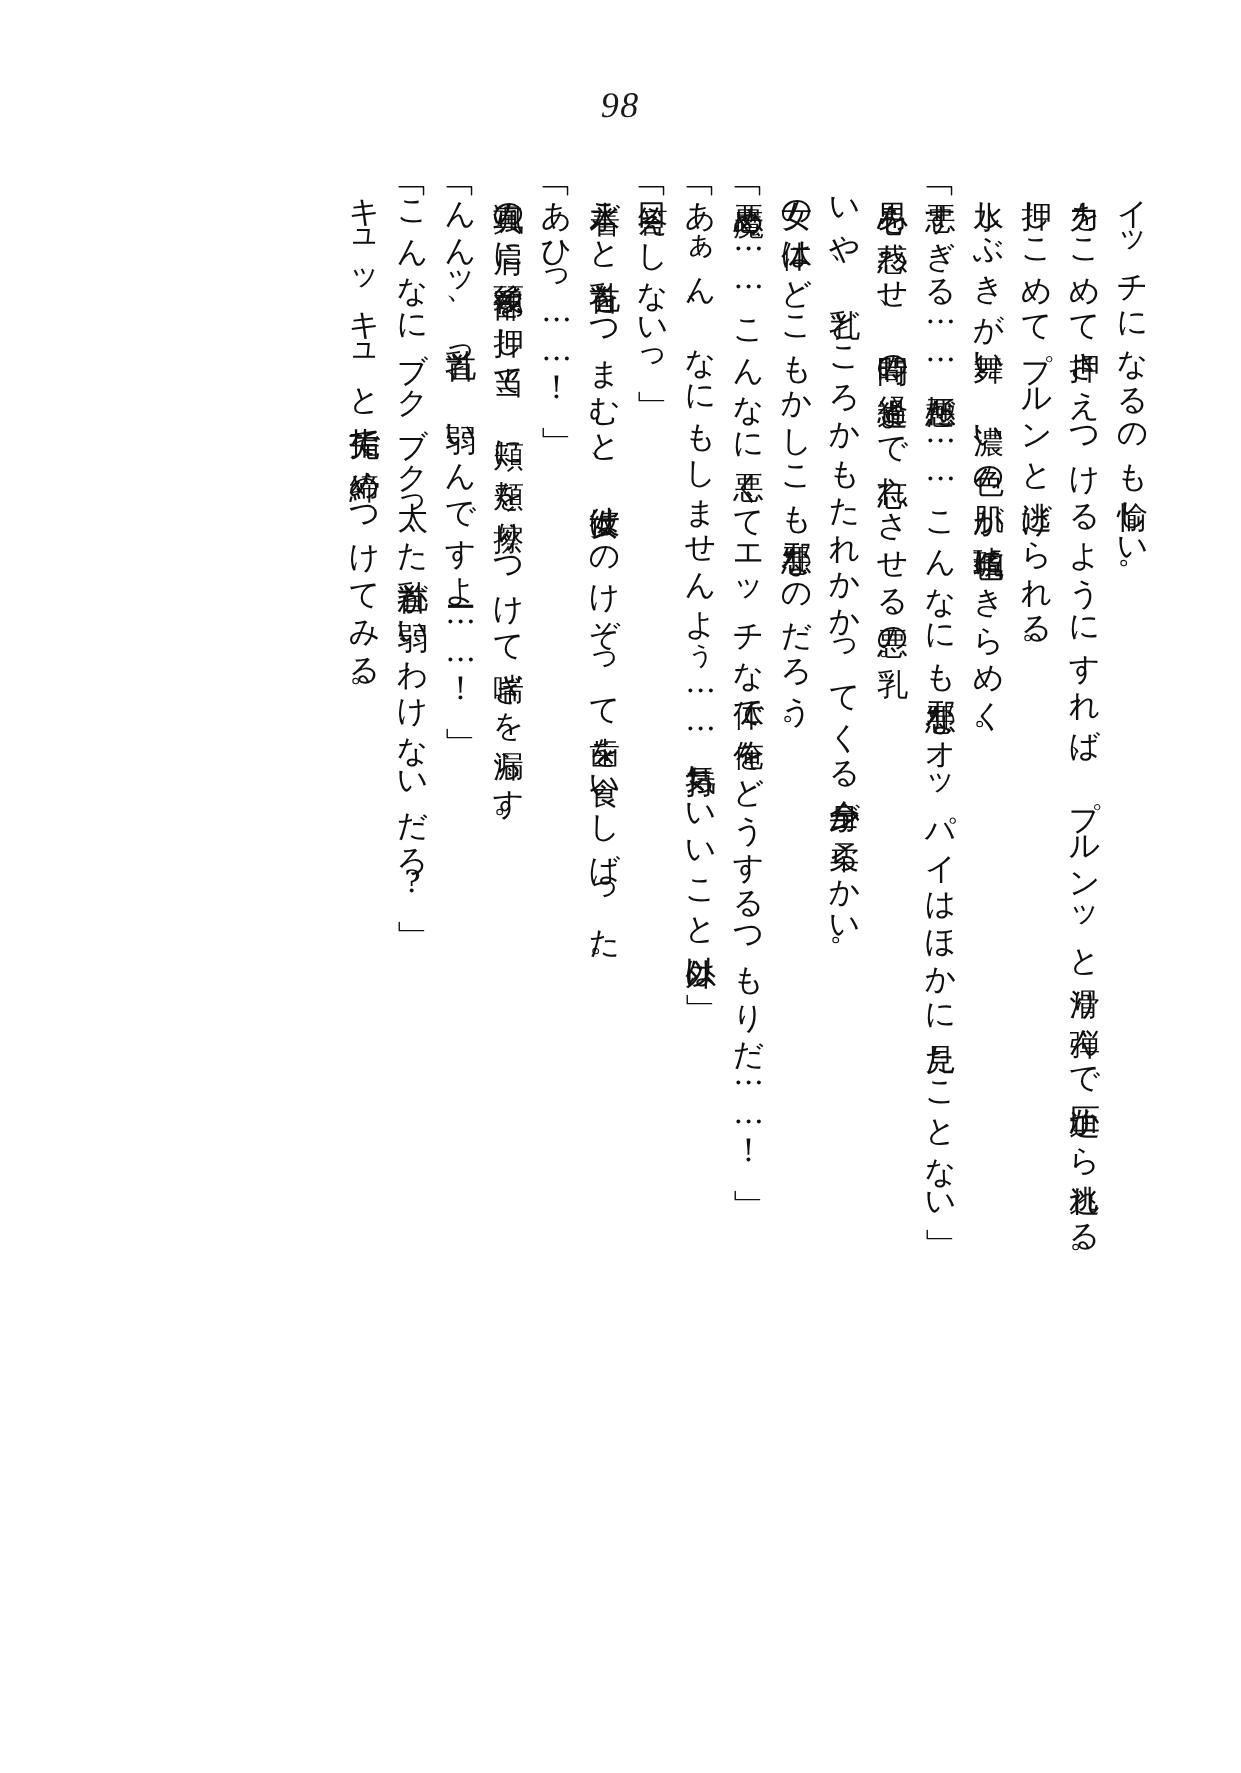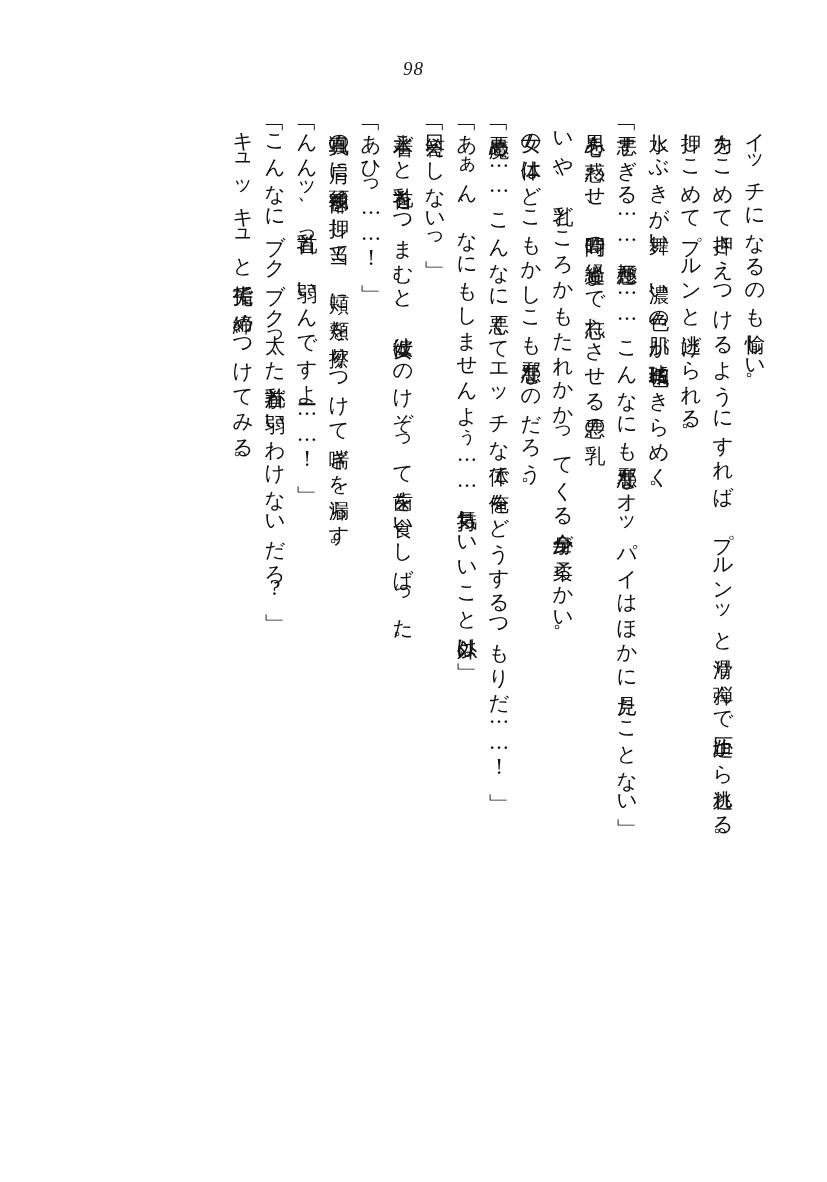--- a/index.html
+++ b/index.html
@@ -22,21 +22,21 @@
     box-sizing: border-box;
   }
   .page-number {
     position: absolute;
     top: 58px;
     left: 0;
     right: 0;
     text-align: center;
     font-family: "Liberation Serif", "DejaVu Serif", serif;
     font-style: italic;
-    font-size: 19px;
+    font-size: 24px;
     letter-spacing: 1px;
     color: #1a1a1a;
   }
   .body-area {
     position: absolute;
     top: 118px;
     left: 62px;
     right: 62px;
     height: 930px;
     display: flex;

